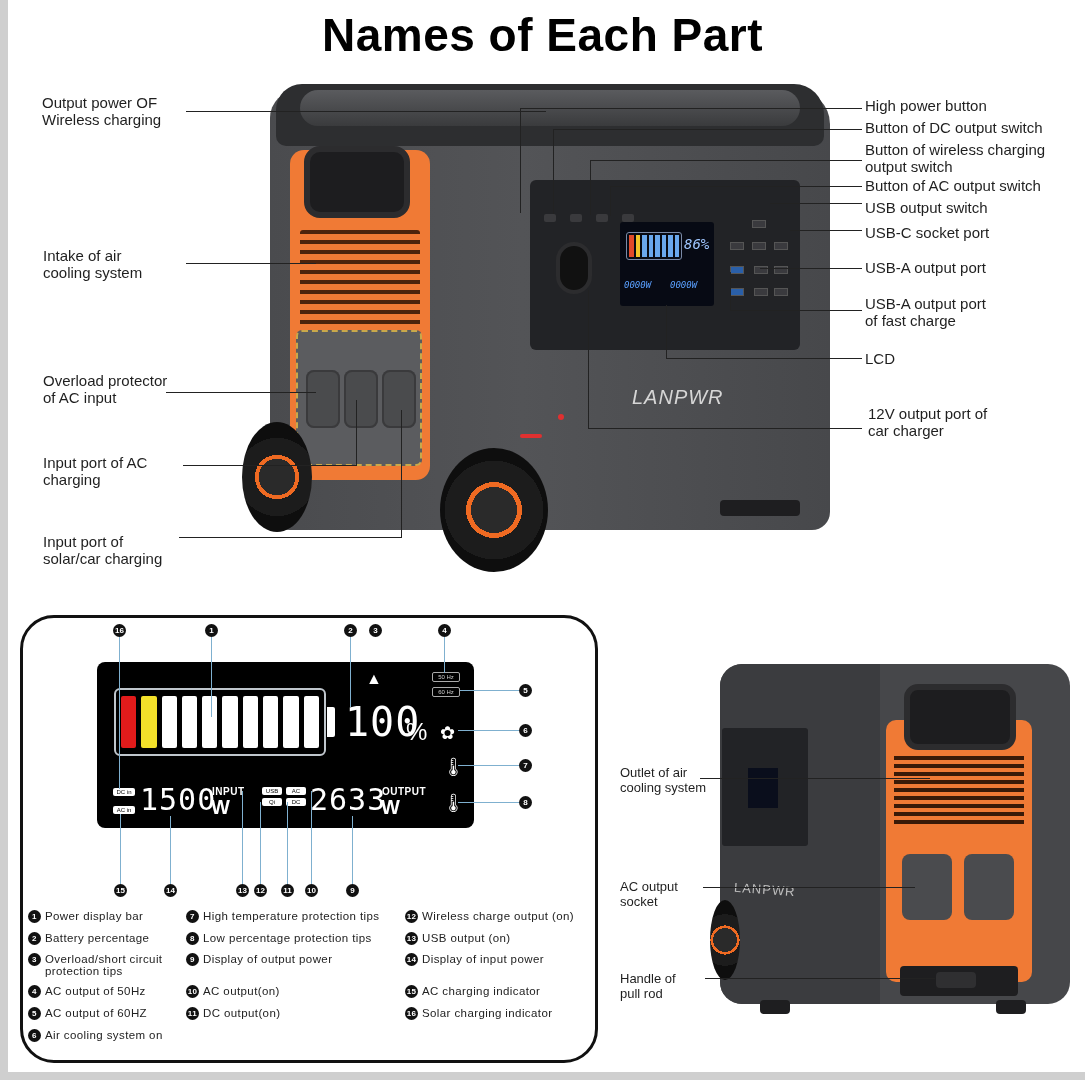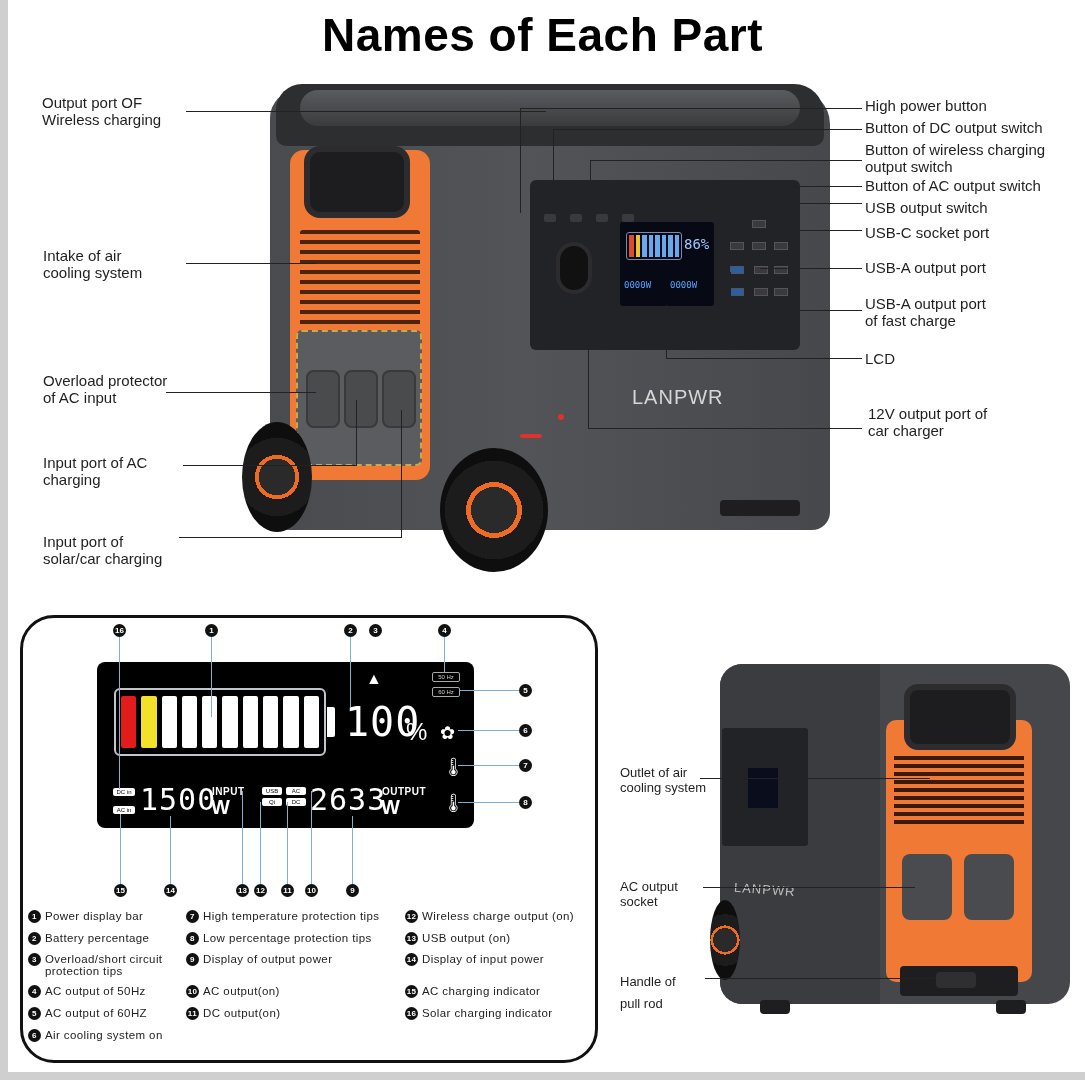--- a/index.html
+++ b/index.html
@@ -6,21 +6,21 @@
   html, body { width: 1085px; height: 1080px; background: #cfcfcf; overflow: hidden; }
   body { font-family: "Liberation Sans", sans-serif; color: #1a1a1a; position: relative; }
   .sheet { position: absolute; left: 8px; top: 0; width: 1077px; height: 1072px; background: #ffffff; }
   .title { position: absolute; left: 0; top: 8px; width: 1085px; text-align: center; font-weight: bold; font-size: 46px; color: #000; letter-spacing: 0.5px; }
 
   .callout { position: absolute; font-size: 15px; line-height: 17px; color: #1f1f1f; white-space: pre-line; }
   .line { position: absolute; background: #222; height: 1px; }
   .vline { position: absolute; background: #222; width: 1px; }
 
   
-  .prod { position: absolute; left: 240px; top: 80px; width: 600px; height: 500px; }
+  .prod { position: absolute; left: 240px; top: 80px; width: 600px; height: 500px; font-style: italic; }
   .body-shell { position: absolute; left: 30px; top: 10px; width: 560px; height: 440px; background: linear-gradient(90deg,#4a4b4e 0%,#535457 45%,#47484b 100%); border-radius: 28px 34px 18px 20px; }
   .lid { position: absolute; left: 36px; top: 4px; width: 548px; height: 62px; background: #2d2e30; border-radius: 26px 30px 10px 10px; }
   .lid-top { position: absolute; left: 60px; top: 10px; width: 500px; height: 36px; background: linear-gradient(#5a5b5e,#3a3b3d); border-radius: 18px; }
   .side-panel { position: absolute; left: 50px; top: 70px; width: 140px; height: 330px; background: #f07a35; border-radius: 14px; }
   .handle-l { position: absolute; left: 64px; top: 66px; width: 106px; height: 72px; background: #1d1d1f; border: 6px solid #2c2c2e; border-radius: 16px; }
   .vents { position: absolute; left: 60px; top: 150px; width: 120px; height: 100px; background: repeating-linear-gradient(180deg, #3a1a08 0 4px, #f07a35 4px 10px); border-radius: 3px; opacity: 0.9; }
   .input-bay { position: absolute; left: 56px; top: 250px; width: 126px; height: 136px; background: #5b5c5f; border: 2px dashed #c9a94a; border-radius: 6px; }
   .cap { position: absolute; top: 38px; width: 34px; height: 58px; background: #4a4b4d; border-radius: 8px; box-shadow: inset 0 0 0 2px #3a3a3c; }
   .front-panel { position: absolute; left: 290px; top: 100px; width: 270px; height: 170px; background: #222326; border-radius: 6px; }
   .lcd-small { position: absolute; left: 90px; top: 42px; width: 94px; height: 84px; background: #070a14; border-radius: 3px; }
@@ -130,21 +130,21 @@
   </div>
 
   <div class="brand">LANPWR</div>
   <div class="red-dot" style="left:318px;top:334px;width:6px;height:6px;border-radius:50%"></div>
   <div class="red-dot" style="left:280px;top:354px;width:22px;height:4px"></div>
   <div class="foot" style="left:480px;top:420px;width:80px;height:16px"></div>
   <div class="wheel" style="left:2px;top:342px;width:70px;height:110px"></div>
   <div class="wheel" style="left:200px;top:368px;width:108px;height:124px"></div>
 </div>
 
-<div class="callout" style="left:42px;top:94px">Output port OF
+<div class="callout" style="left:42px;top:94px">Output power OF
 Wireless charging</div>
 <div class="line" style="left:186px;top:111px;width:360px"></div>
 
 <div class="callout" style="left:43px;top:247px">Intake of air
 cooling system</div>
 <div class="line" style="left:186px;top:263px;width:130px"></div>
 
 <div class="callout" style="left:43px;top:372px">Overload protector
 of AC input</div>
 <div class="line" style="left:166px;top:392px;width:150px"></div>
@@ -365,15 +365,15 @@
 </div>
 
 <div class="callout" style="left:620px;top:765px;font-size:13px;line-height:15px">Outlet of air
 cooling system</div>
 <div class="line" style="left:700px;top:778px;width:230px"></div>
 
 <div class="callout" style="left:620px;top:879px;font-size:13px;line-height:15px">AC output
 socket</div>
 <div class="line" style="left:703px;top:887px;width:212px"></div>
 
-<div class="callout" style="left:620px;top:971px;font-size:13px;line-height:22px">Handle of
+<div class="callout" style="left:620px;top:971px;font-size:13px;line-height:15px">Handle of
 pull rod</div>
 <div class="line" style="left:705px;top:978px;width:230px"></div>
 
 </body></html>

